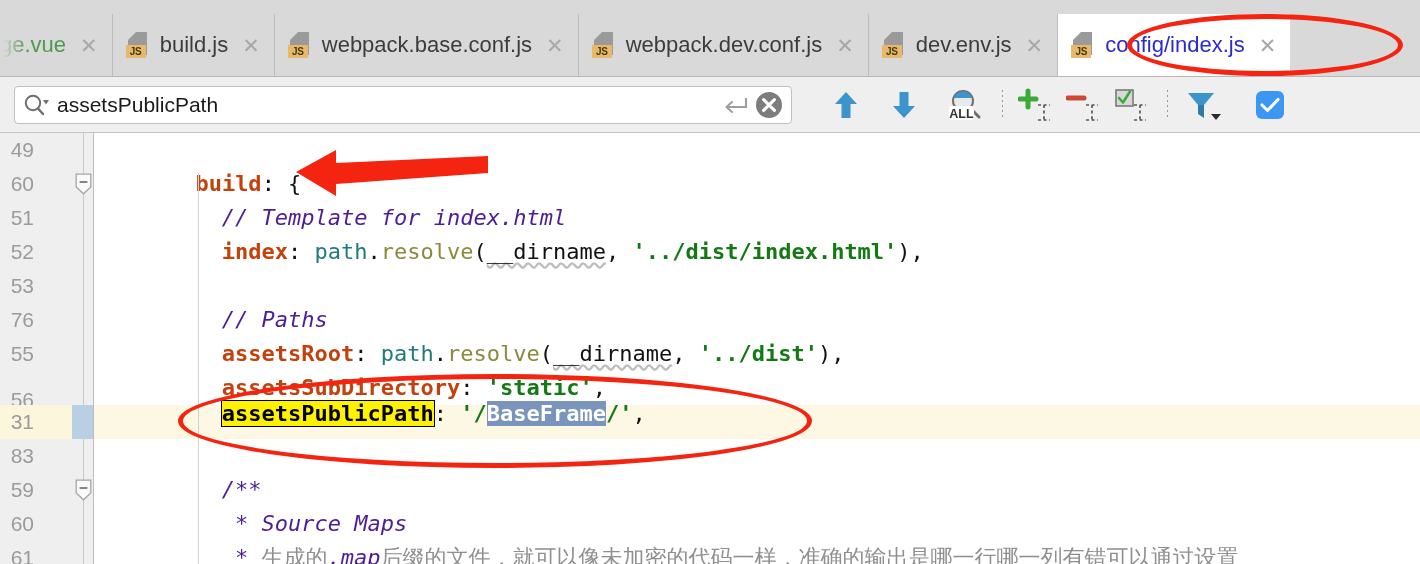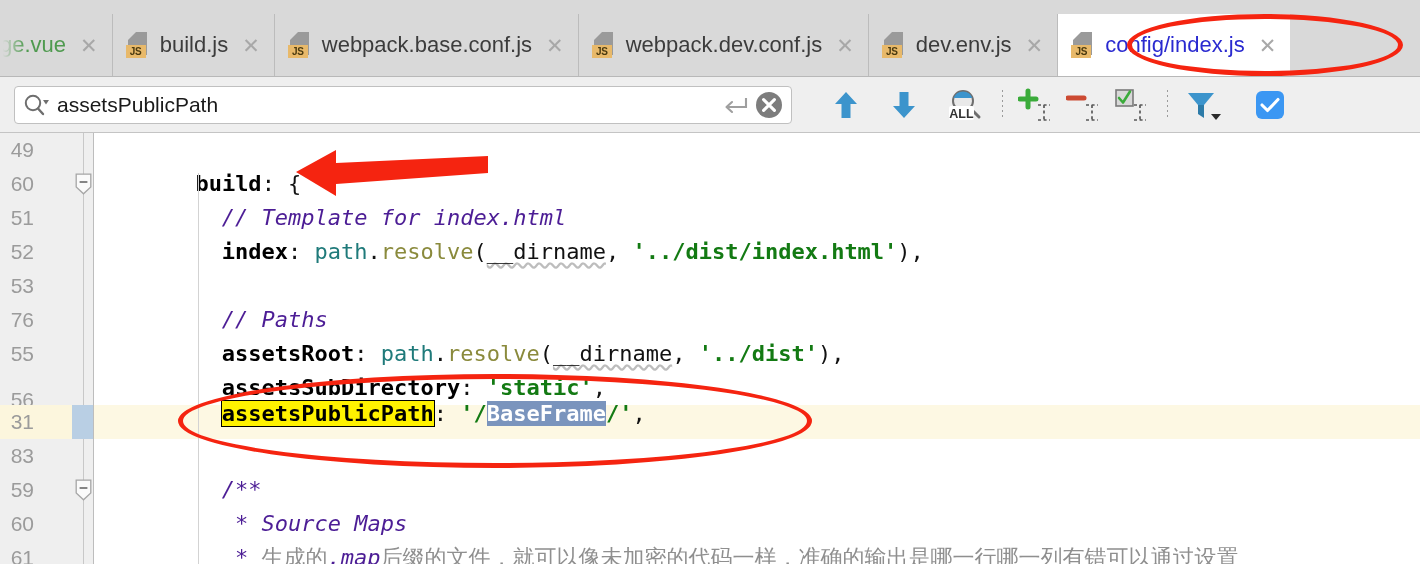--- a/index.html
+++ b/index.html
@@ -123,21 +123,21 @@
   .hl-row.gut{background:#fcf6dd;}
 
   .cl{
     position:absolute;left:0;height:34px;line-height:34px;
     font-family:"DejaVu Sans Mono","Liberation Mono",monospace;
     font-size:22px;white-space:pre;
   }
   .indent-guide{position:absolute;width:1px;background:#d3d3d3;}
 
   
-  .t-key{color:#000000;font-weight:bold;}
+  .t-key{color:#c2410c;font-weight:bold;}
   .t-com{color:#4c1d95;font-style:italic;}
   .t-str{color:#137a13;font-weight:bold;}
   .t-obj{color:#1f7a7a;}
   .t-fn{color:#8a8a3c;}
   .t-plain{color:#111111;}
   .t-wavy{
     text-decoration:underline wavy #bdbdbd;
     text-underline-offset:3px;
   }
   .t-zh{font-family:"DejaVu Sans","Liberation Sans",sans-serif;color:#8f8f8f;}

